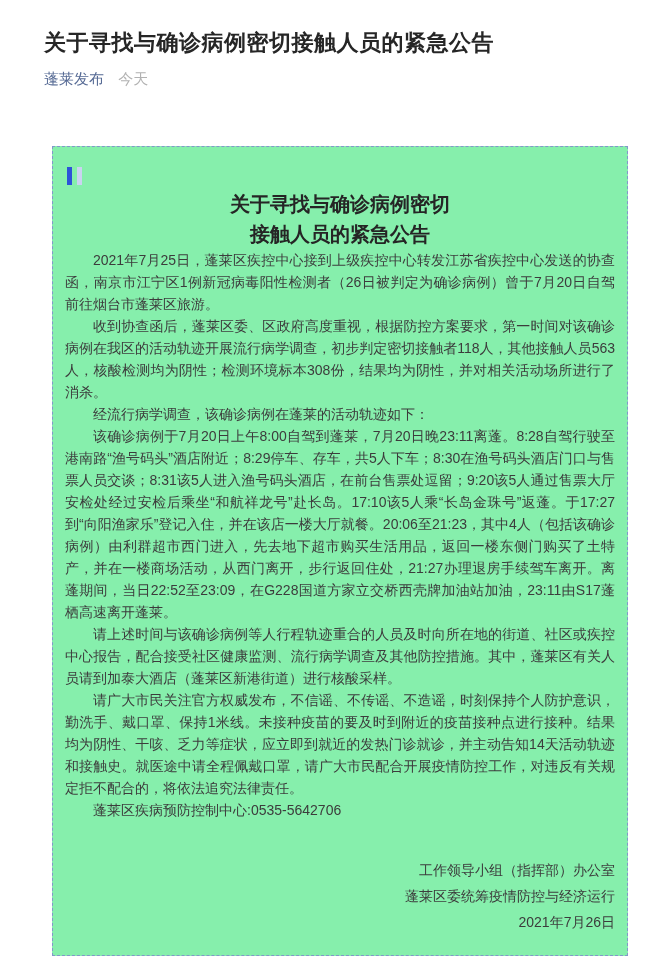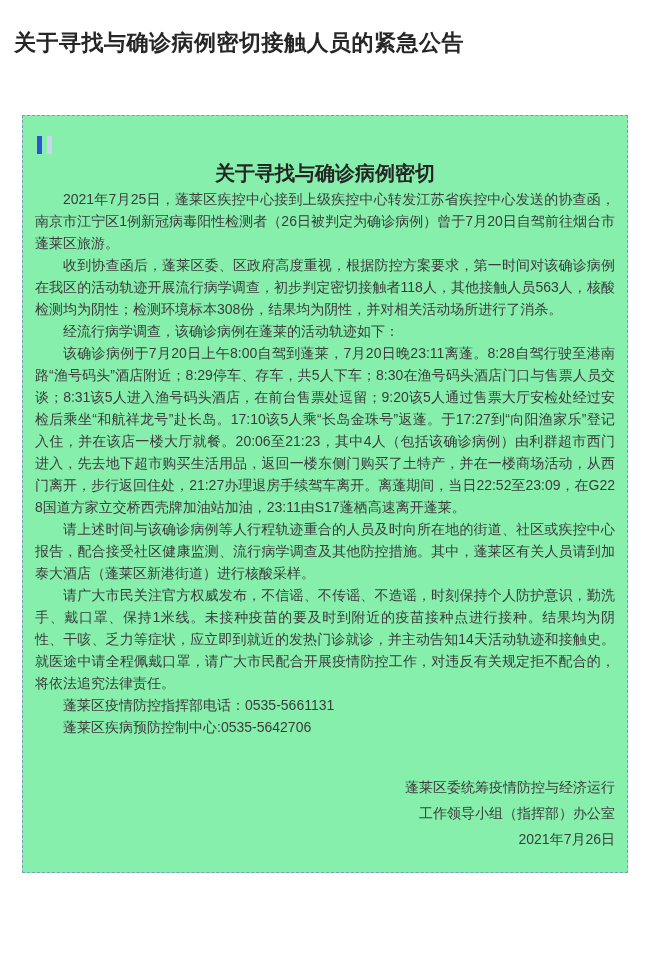--- a/index.html
+++ b/index.html
@@ -8,20 +8,21 @@
     padding: 0;
     background: #ffffff;
     width: 650px;
     font-family: "Liberation Sans", "DejaVu Sans", sans-serif;
   }
   .article-page {
     width: 650px;
     height: 966px;
     background: #ffffff;
     overflow: hidden;
+    padding-left: 30px;
   }
   .page-title {
     margin: 28px 14px 0 14px;
     font-size: 22px;
     line-height: 30px;
     font-weight: 700;
     color: #262626;
     letter-spacing: 0.5px;
   }
   .byline {
@@ -86,43 +87,47 @@
     color: #3c3c3c;
   }
 </style>
 </head>
 <body>
 
 <div class="article-page">
 
   <h1 class="page-title">关于寻找与确诊病例密切接触人员的紧急公告</h1>
 
+  <div class="byline">
+    <span class="account">蓬莱发布</span>
+    <span class="time">今天</span>
+  </div>
 
   <div class="notice-card">
 
     <div class="quote-icon">
       <span class="bar-dark"></span>
       <span class="bar-light"></span>
     </div>
 
     <div class="notice-title">
       <div>关于寻找与确诊病例密切</div>
+      <div>接触人员的紧急公告</div>
     </div>
 
     <div class="notice-body">
       <p>2021年7月25日，蓬莱区疾控中心接到上级疾控中心转发江苏省疾控中心发送的协查函，南京市江宁区1例新冠病毒阳性检测者（26日被判定为确诊病例）曾于7月20日自驾前往烟台市蓬莱区旅游。</p>
       <p>收到协查函后，蓬莱区委、区政府高度重视，根据防控方案要求，第一时间对该确诊病例在我区的活动轨迹开展流行病学调查，初步判定密切接触者118人，其他接触人员563人，核酸检测均为阴性；检测环境标本308份，结果均为阴性，并对相关活动场所进行了消杀。</p>
       <p>经流行病学调查，该确诊病例在蓬莱的活动轨迹如下：</p>
       <p>该确诊病例于7月20日上午8:00自驾到蓬莱，7月20日晚23:11离蓬。8:28自驾行驶至港南路“渔号码头”酒店附近；8:29停车、存车，共5人下车；8:30在渔号码头酒店门口与售票人员交谈；8:31该5人进入渔号码头酒店，在前台售票处逗留；9:20该5人通过售票大厅安检处经过安检后乘坐“和航祥龙号”赴长岛。17:10该5人乘“长岛金珠号”返蓬。于17:27到“向阳渔家乐”登记入住，并在该店一楼大厅就餐。20:06至21:23，其中4人（包括该确诊病例）由利群超市西门进入，先去地下超市购买生活用品，返回一楼东侧门购买了土特产，并在一楼商场活动，从西门离开，步行返回住处，21:27办理退房手续驾车离开。离蓬期间，当日22:52至23:09，在G228国道方家立交桥西壳牌加油站加油，23:11由S17蓬栖高速离开蓬莱。</p>
       <p>请上述时间与该确诊病例等人行程轨迹重合的人员及时向所在地的街道、社区或疾控中心报告，配合接受社区健康监测、流行病学调查及其他防控措施。其中，蓬莱区有关人员请到加泰大酒店（蓬莱区新港街道）进行核酸采样。</p>
       <p>请广大市民关注官方权威发布，不信谣、不传谣、不造谣，时刻保持个人防护意识，勤洗手、戴口罩、保持1米线。未接种疫苗的要及时到附近的疫苗接种点进行接种。结果均为阴性、干咳、乏力等症状，应立即到就近的发热门诊就诊，并主动告知14天活动轨迹和接触史。就医途中请全程佩戴口罩，请广大市民配合开展疫情防控工作，对违反有关规定拒不配合的，将依法追究法律责任。</p>
-      <p>蓬莱区疫情防控指挥部电话：0535-5661131</p>
       <p>蓬莱区疾病预防控制中心:0535-5642706</p>
     </div>
 
     <div class="signature">
+      <div>工作领导小组（指挥部）办公室</div>
       <div>蓬莱区委统筹疫情防控与经济运行</div>
-      <div>工作领导小组（指挥部）办公室</div>
       <div>2021年7月26日</div>
     </div>
 
   </div>
 </div>
 
 </body></html>

